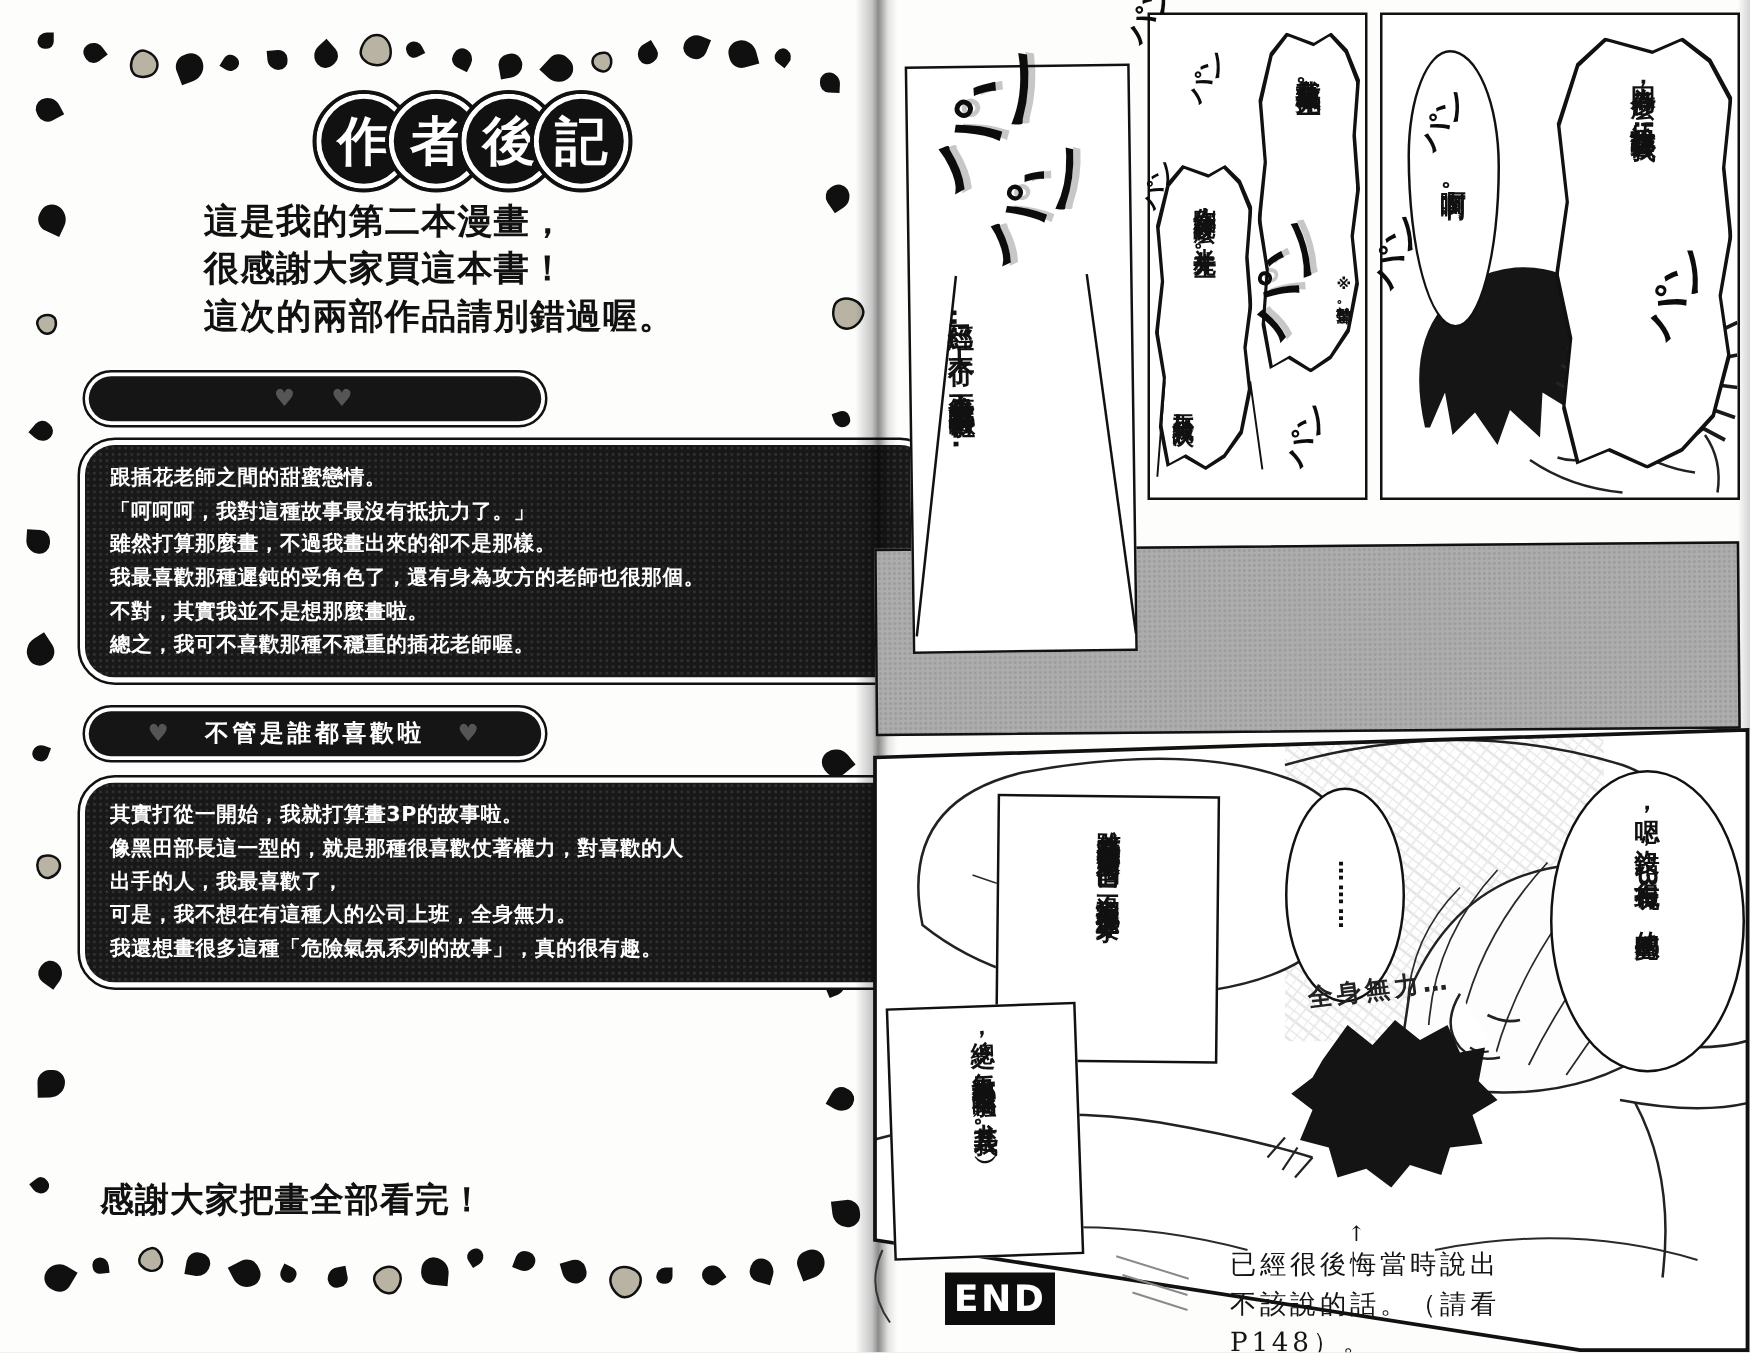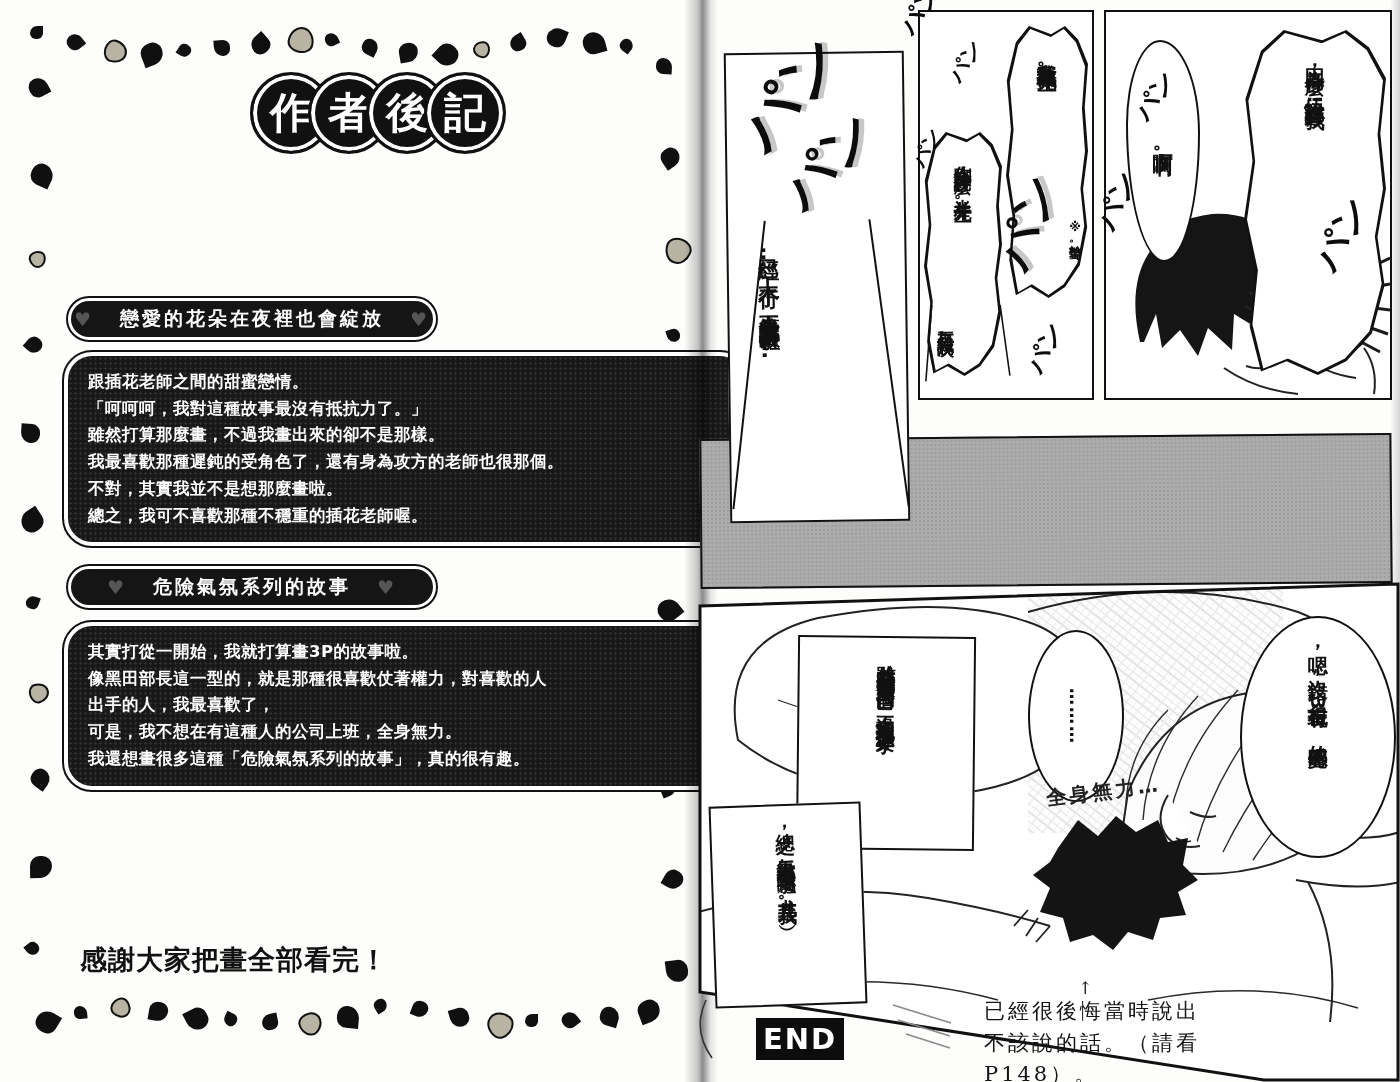--- a/index.html
+++ b/index.html
@@ -148,42 +148,44 @@
         </div>
       <div class="title-circle">
           <span>後</span>
         </div>
       <div class="title-circle">
           <span>記</span>
         </div>
     </div>
 
     <div class="intro">
+      <div>這是我的第二本漫畫，</div>
+      <div>很感謝大家買這本書！</div>
+      <div>這次的兩部作品請別錯過喔。</div>
     </div>
 
     <div class="section-bar" style="top:296px;">
       <div class="inner">
         <span class="heart">♥</span>
-        <span>戀愛的花朵在夜裡也會綻放</span>
         <span class="heart">♥</span>
       </div>
     </div>
     <div class="black-box" style="top:350px;">
       <div class="inner prelines">跟插花老師之間的甜蜜戀情。
 「呵呵呵，我對這種故事最沒有抵抗力了。」
 雖然打算那麼畫，不過我畫出來的卻不是那樣。
 我最喜歡那種遲鈍的受角色了，還有身為攻方的老師也很那個。
 不對，其實我並不是想那麼畫啦。
 總之，我可不喜歡那種不穩重的插花老師喔。</div>
     </div>
 
     <div class="section-bar" style="top:564px;">
       <div class="inner">
         <span class="heart">♥</span>
-        <span>危險氣氛系列的故事</span>
+        <span>不管是誰都喜歡啦</span>
         <span class="heart">♥</span>
       </div>
     </div>
     <div class="black-box" style="top:620px;">
       <div class="inner prelines">其實打從一開始，我就打算畫3P的故事啦。
 像黑田部長這一型的，就是那種很喜歡仗著權力，對喜歡的人
 出手的人，我最喜歡了，
 可是，我不想在有這種人的公司上班，全身無力。
 我還想畫很多這種「危險氣氛系列的故事」，真的很有趣。</div>
     </div>

